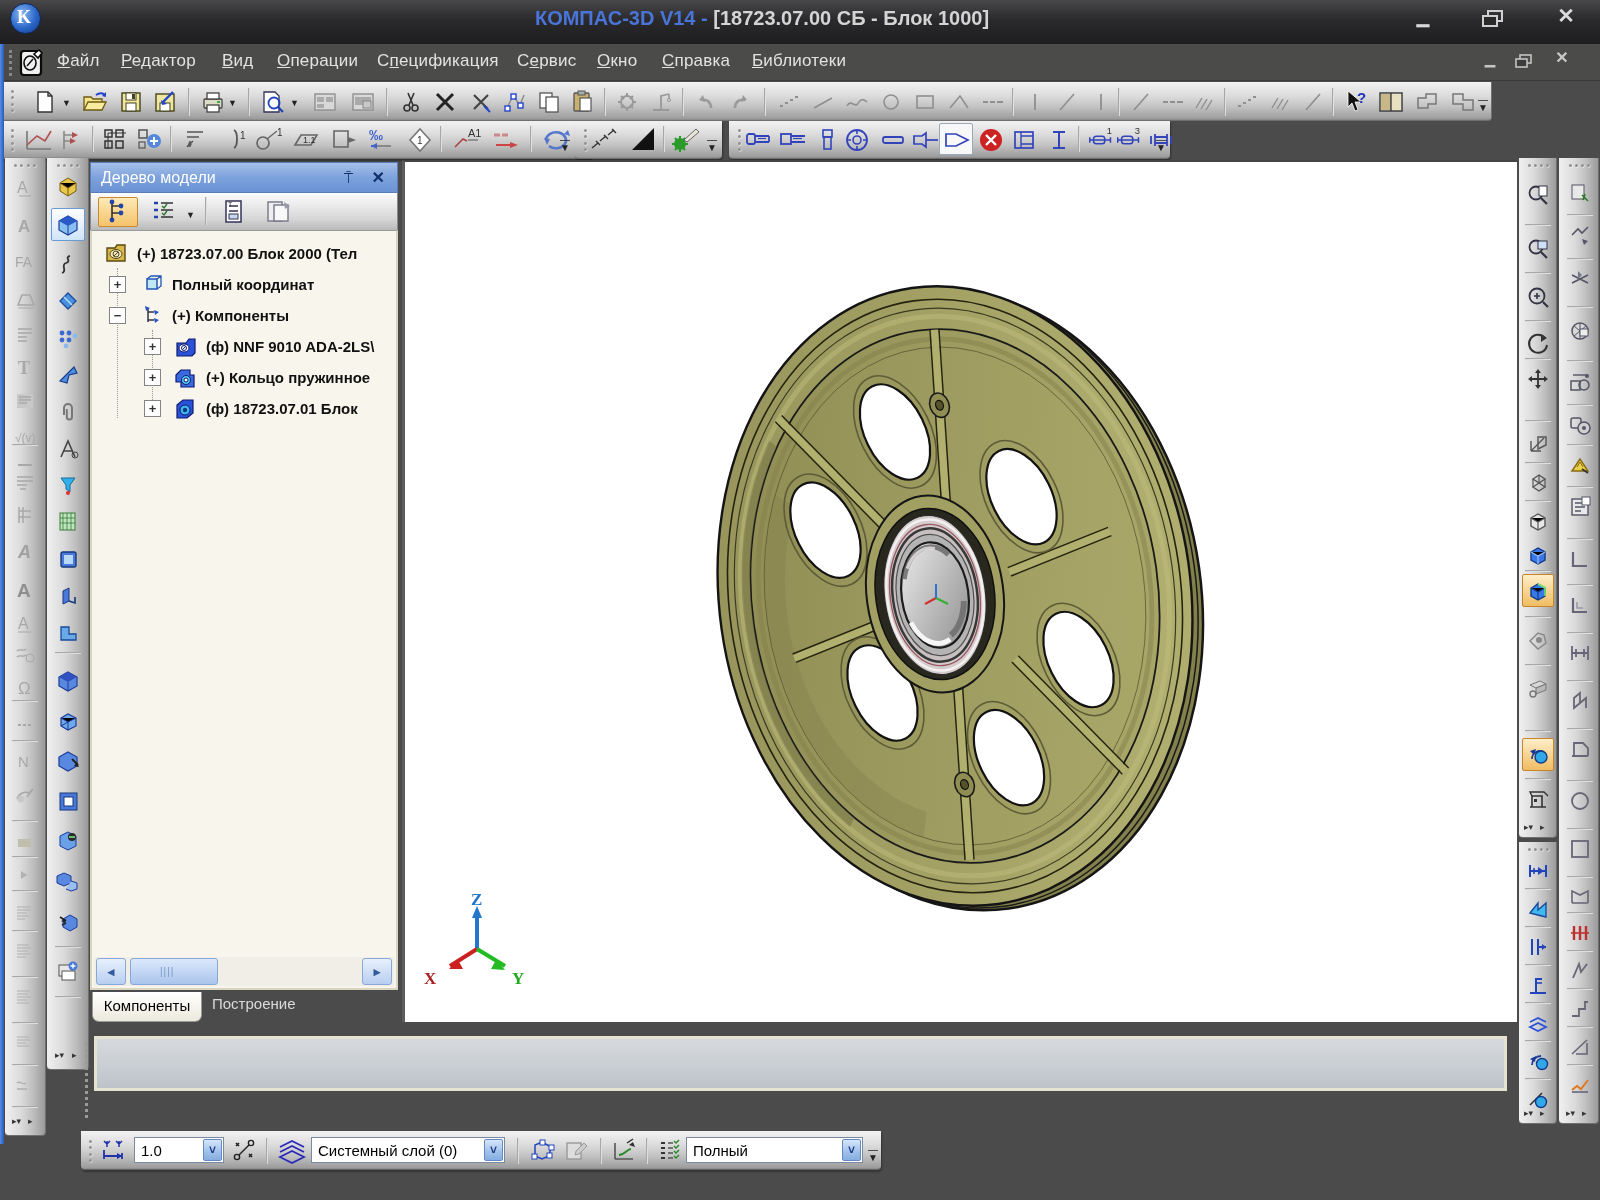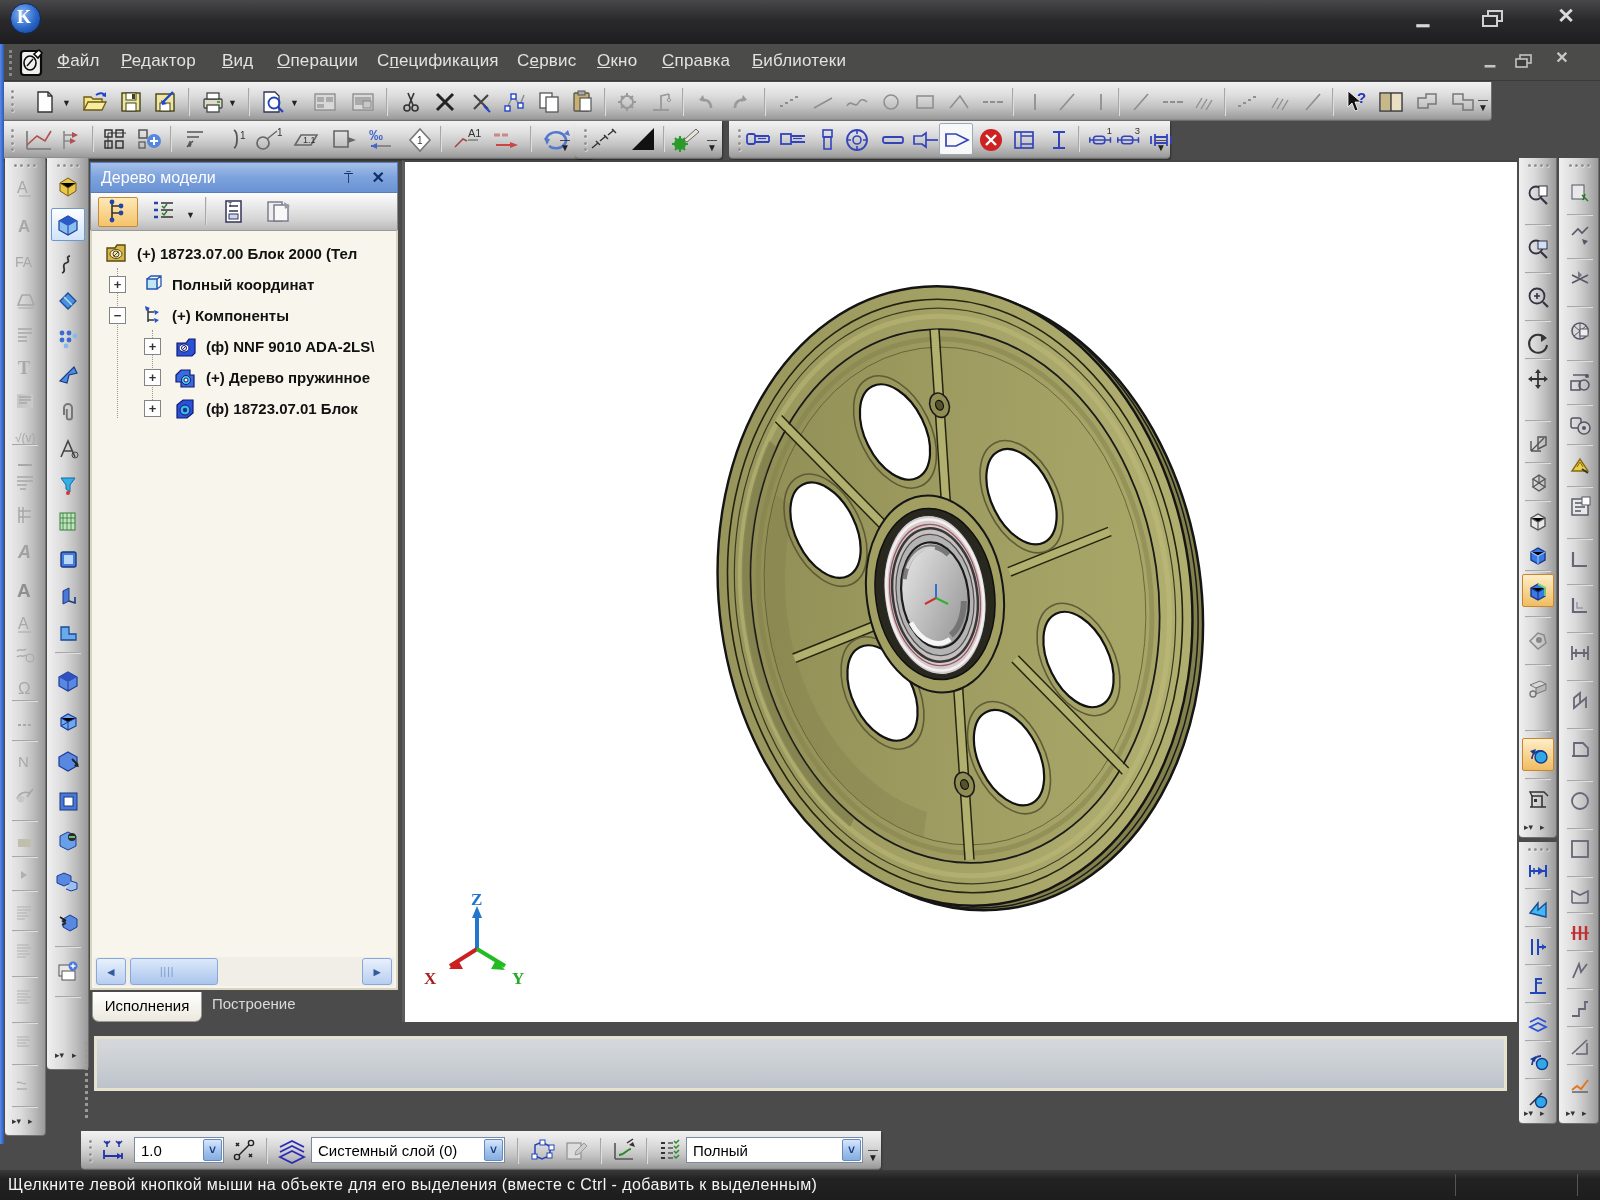--- a/index.html
+++ b/index.html
@@ -34,20 +34,21 @@
 .combo{position:absolute;height:26px;background:#fff;border:1px solid #7a8aa0;display:flex;align-items:center;font-size:15px;color:#000;padding-left:6px}
 .cbtn{position:absolute;right:1px;top:1px;width:19px;height:22px;background:linear-gradient(#d6e7fb,#9fc0ea 60%,#86aee0);border:1px solid #6688c0;border-radius:2px;color:#1a3a80;font-size:12px;font-weight:bold;text-align:center;line-height:20px}
 .tab1{left:92px;top:992px;width:110px;height:30px;background:linear-gradient(#ffffff,#ece9dd);border-radius:0 0 7px 7px;border:1px solid #999;border-top:none;color:#000;font-size:15px;text-align:center;line-height:27px}
 .tab2{left:212px;top:995px;color:#dadada;font-size:15px}
 
 </style></head><body>
 <div id="root">
 <div class="abs titlebar"></div>
 <div class="abs" style="left:10px;top:3px;width:31px;height:31px;border-radius:50%;background:radial-gradient(circle at 11px 10px,#8ab8f0,#2a66c8 55%,#123a80);border:1px solid #0e2a60"></div>
 <div class="abs" style="left:17px;top:7px;color:#fff;font-size:18px;font-weight:bold;font-family:'Liberation Serif',serif">K</div>
+<div class="abs" style="left:0;top:7px;width:1524px;text-align:center;font-size:20px;font-weight:bold"><span style="color:#4a74d8">КОМПАС-3D V14 - </span><span style="color:#d4d4d4">[18723.07.00 СБ - Блок 1000]</span></div>
 <div class="winbtn" style="left:1408px;top:8px;width:30px;text-align:center;font-size:16px;color:#d8d8d8">▁</div>
 <div class="ic" style="left:1478px;top:8px;width:30px;height:22px;">
       <svg width="22" height="18" viewBox="0 0 22 18">
         <rect x="6" y="1" width="14" height="10" fill="none" stroke="#d0d0d0" stroke-width="2"></rect>
         <rect x="1" y="6" width="14" height="10" fill="#2a2a2a" stroke="#d0d0d0" stroke-width="2"></rect>
       </svg>
     </div>
 <div class="winbtn" style="left:1548px;top:4px;width:36px;text-align:center;font-size:21px;color:#dadada">✕</div>
 <div class="abs menubar"></div>
 <div class="abs" style="left:9px;top:50px;width:5px;height:26px;border-left:3px dotted #888"></div>
@@ -929,36 +930,36 @@
     </div>
 <div class="trow" style="left:206px;top:338px">(ф) NNF 9010 ADA-2LS\</div>
 <div class="pbox" style="left:144px;top:369px">+</div>
 <div class="ic" style="left:172px;top:365px;width:26px;height:24px;">
       <svg width="24" height="22" viewBox="0 0 24 22">
         <path d="M3 9l5-5h9v5l4 0v12H8v-5H3z" fill="#3a6ae0" stroke="#101a70" stroke-width="1.2"></path>
         <circle cx="13" cy="14" r="4.5" fill="#50c8f0" stroke="#101a70"></circle>
         <circle cx="13" cy="14" r="2" fill="#fff" stroke="#101a70"></circle>
       </svg>
     </div>
-<div class="trow" style="left:206px;top:369px">(+) Дерево пружинное</div>
+<div class="trow" style="left:206px;top:369px">(+) Кольцо пружинное</div>
 <div class="pbox" style="left:144px;top:400px">+</div>
 <div class="ic" style="left:172px;top:396px;width:26px;height:24px;">
       <svg width="24" height="22" viewBox="0 0 24 22">
         <path d="M4 8l6-5h10v13l-6 5H4z" fill="#2a52d8" stroke="#101a70" stroke-width="1.2"></path>
         <circle cx="12" cy="13" r="5" fill="#40b8ee" stroke="#101a70"></circle>
         <circle cx="12" cy="13" r="2.2" fill="#103a80"></circle>
       </svg>
     </div>
 <div class="trow" style="left:206px;top:400px">(ф) 18723.07.01 Блок</div>
 <div class="abs" style="left:94px;top:957px;width:300px;height:29px;background:#f0eee6"></div>
 <div class="abs" style="left:96px;top:958px;width:30px;height:27px;background:linear-gradient(#e8f0fc,#b8cef0);border:1px solid #88a8d8;border-radius:3px;color:#335a9a;font-size:13px;text-align:center;line-height:25px;font-weight:bold">◂</div>
 <div class="abs" style="left:130px;top:958px;width:88px;height:27px;background:linear-gradient(#dce9fb,#aac4ec);border:1px solid #88a8d8;border-radius:3px"></div>
 <div class="abs" style="left:160px;top:966px;width:28px;font-size:10px;color:#7a98c8;letter-spacing:1px">||||</div>
 <div class="abs" style="left:362px;top:958px;width:30px;height:27px;background:linear-gradient(#e8f0fc,#b8cef0);border:1px solid #88a8d8;border-radius:3px;color:#335a9a;font-size:13px;text-align:center;line-height:25px;font-weight:bold">▸</div>
-<div class="abs tab1">Исполнения</div>
+<div class="abs tab1">Компоненты</div>
 <div class="abs tab2">Построение</div>
 <div class="abs viewport"></div>
 <svg class="abs" style="left:402px;top:160px" width="1115" height="862" viewBox="402 160 1115 862">
       <defs>
 <linearGradient id="faceG" x1="0" y1="0" x2="1" y2="0.25">
 <stop offset="0" stop-color="#8e8c52"></stop>
           <stop offset="0.5" stop-color="#9c9a5f"></stop>
           <stop offset="1" stop-color="#a8a667"></stop>
 </linearGradient>
 <linearGradient id="rimG" x1="0" y1="0" x2="1" y2="0.2">
@@ -1451,13 +1452,12 @@
 <div class="vsep" style="left:646px;top:1138px;height:26px"></div>
 <div class="ic" style="left:655px;top:1136px;width:30px;height:30px;">
       <svg width="28" height="28" viewBox="0 0 28 28">
         <path d="M5 6h4M5 11h4M5 16h4M5 21h4" stroke="#333" stroke-width="2.2"></path>
         <path d="M12 6h5M12 11h5M12 16h5M12 21h5" stroke="#555" stroke-width="1.4"></path>
         <path d="M18 4l2 2 3-3M18 9l2 2 3-3M18 14l2 2 3-3M18 19l2 2 3-3" fill="none" stroke="#2a8a2a" stroke-width="1.5"></path>
       </svg>
     </div>
 <div class="combo" style="left:686px;top:1137px;width:177px">Полный<div class="cbtn">˅</div></div>
 <div class="chev" style="left:868px;top:1146px">—<br>▼</div>
-<div class="abs statusbar">Щелкните левой кнопкой мыши на объекте для его выделения (вместе с Ctrl - добавить к выделенным)<span style="position:absolute;left:1455px;top:4px;width:1px;height:22px;background:#555"></span><span style="position:absolute;left:1577px;top:4px;width:1px;height:22px;background:#555"></span></div>
 </div>
 </body></html>

